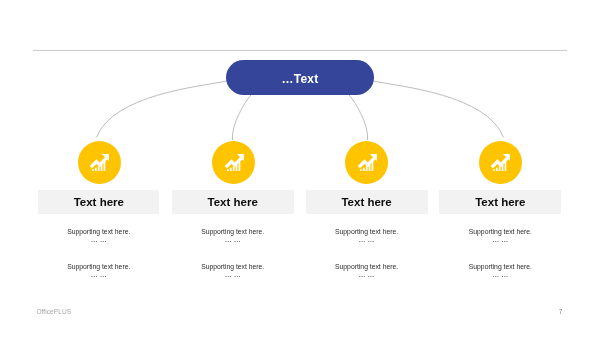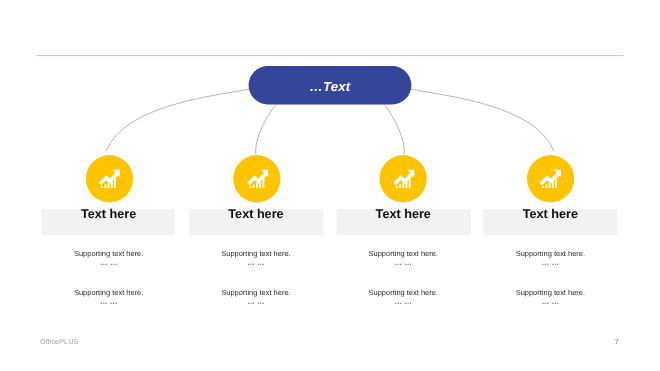--- a/index.html
+++ b/index.html
@@ -13,34 +13,34 @@
   .divider { position:absolute; left:33px; top:49.8px; width:534px; height:1.6px; background:#c9c9c9; }
 
   svg.links { position:absolute; left:0; top:0; width:600px; height:337px; }
 
   .pill {
     position:absolute; left:226px; top:60px; width:148px; height:35px;
     background:#34459a; border-radius:17.5px;
     display:flex; align-items:center; justify-content:center;
   }
   .pill-label { transform:translateZ(0) translateY(0.8px);
-    color:#ffffff; font-weight:bold; font-style:italic;
+    color:#ffffff; font-weight:bold; 
     font-size:12px; line-height:1; letter-spacing:0.2px;
   }
 
   .circle {
     position:absolute; width:42.8px; height:42.8px; border-radius:50%;
     background:#ffc400; top:141.3px;
     display:flex; align-items:center; justify-content:center;
   }
   .circle svg { display:block; }
 
   .title-box {
     position:absolute; top:190.3px; height:23.5px; background:#f2f2f2;
-    display:flex; align-items:flex-start; justify-content:center;
+    display:flex; align-items:center; justify-content:center;
   }
   .title-text { transform:translateZ(0) translateY(0.6px); font-size:11.5px; font-weight:bold; color:#0d0d0d; line-height:1; }
 
   .support { position:absolute; text-align:center; }
   .support-line { transform:translateZ(0); font-size:6.8px; color:#2b2b2b; line-height:1; white-space:nowrap; }
   .support-dots { transform:translateZ(0); font-size:7px; font-weight:bold; color:#727272; line-height:1; margin-top:0.5px; letter-spacing:0px; }
 
   .brand { transform:translateZ(0); position:absolute; left:36.4px; top:308px; font-size:6.6px; color:#a6a6a6; letter-spacing:0.05px; }
   .pageno { transform:translateZ(0); position:absolute; left:555.5px; top:307.8px; width:10px; text-align:center; font-size:6.6px; color:#7d7d7d; }
 </style>

